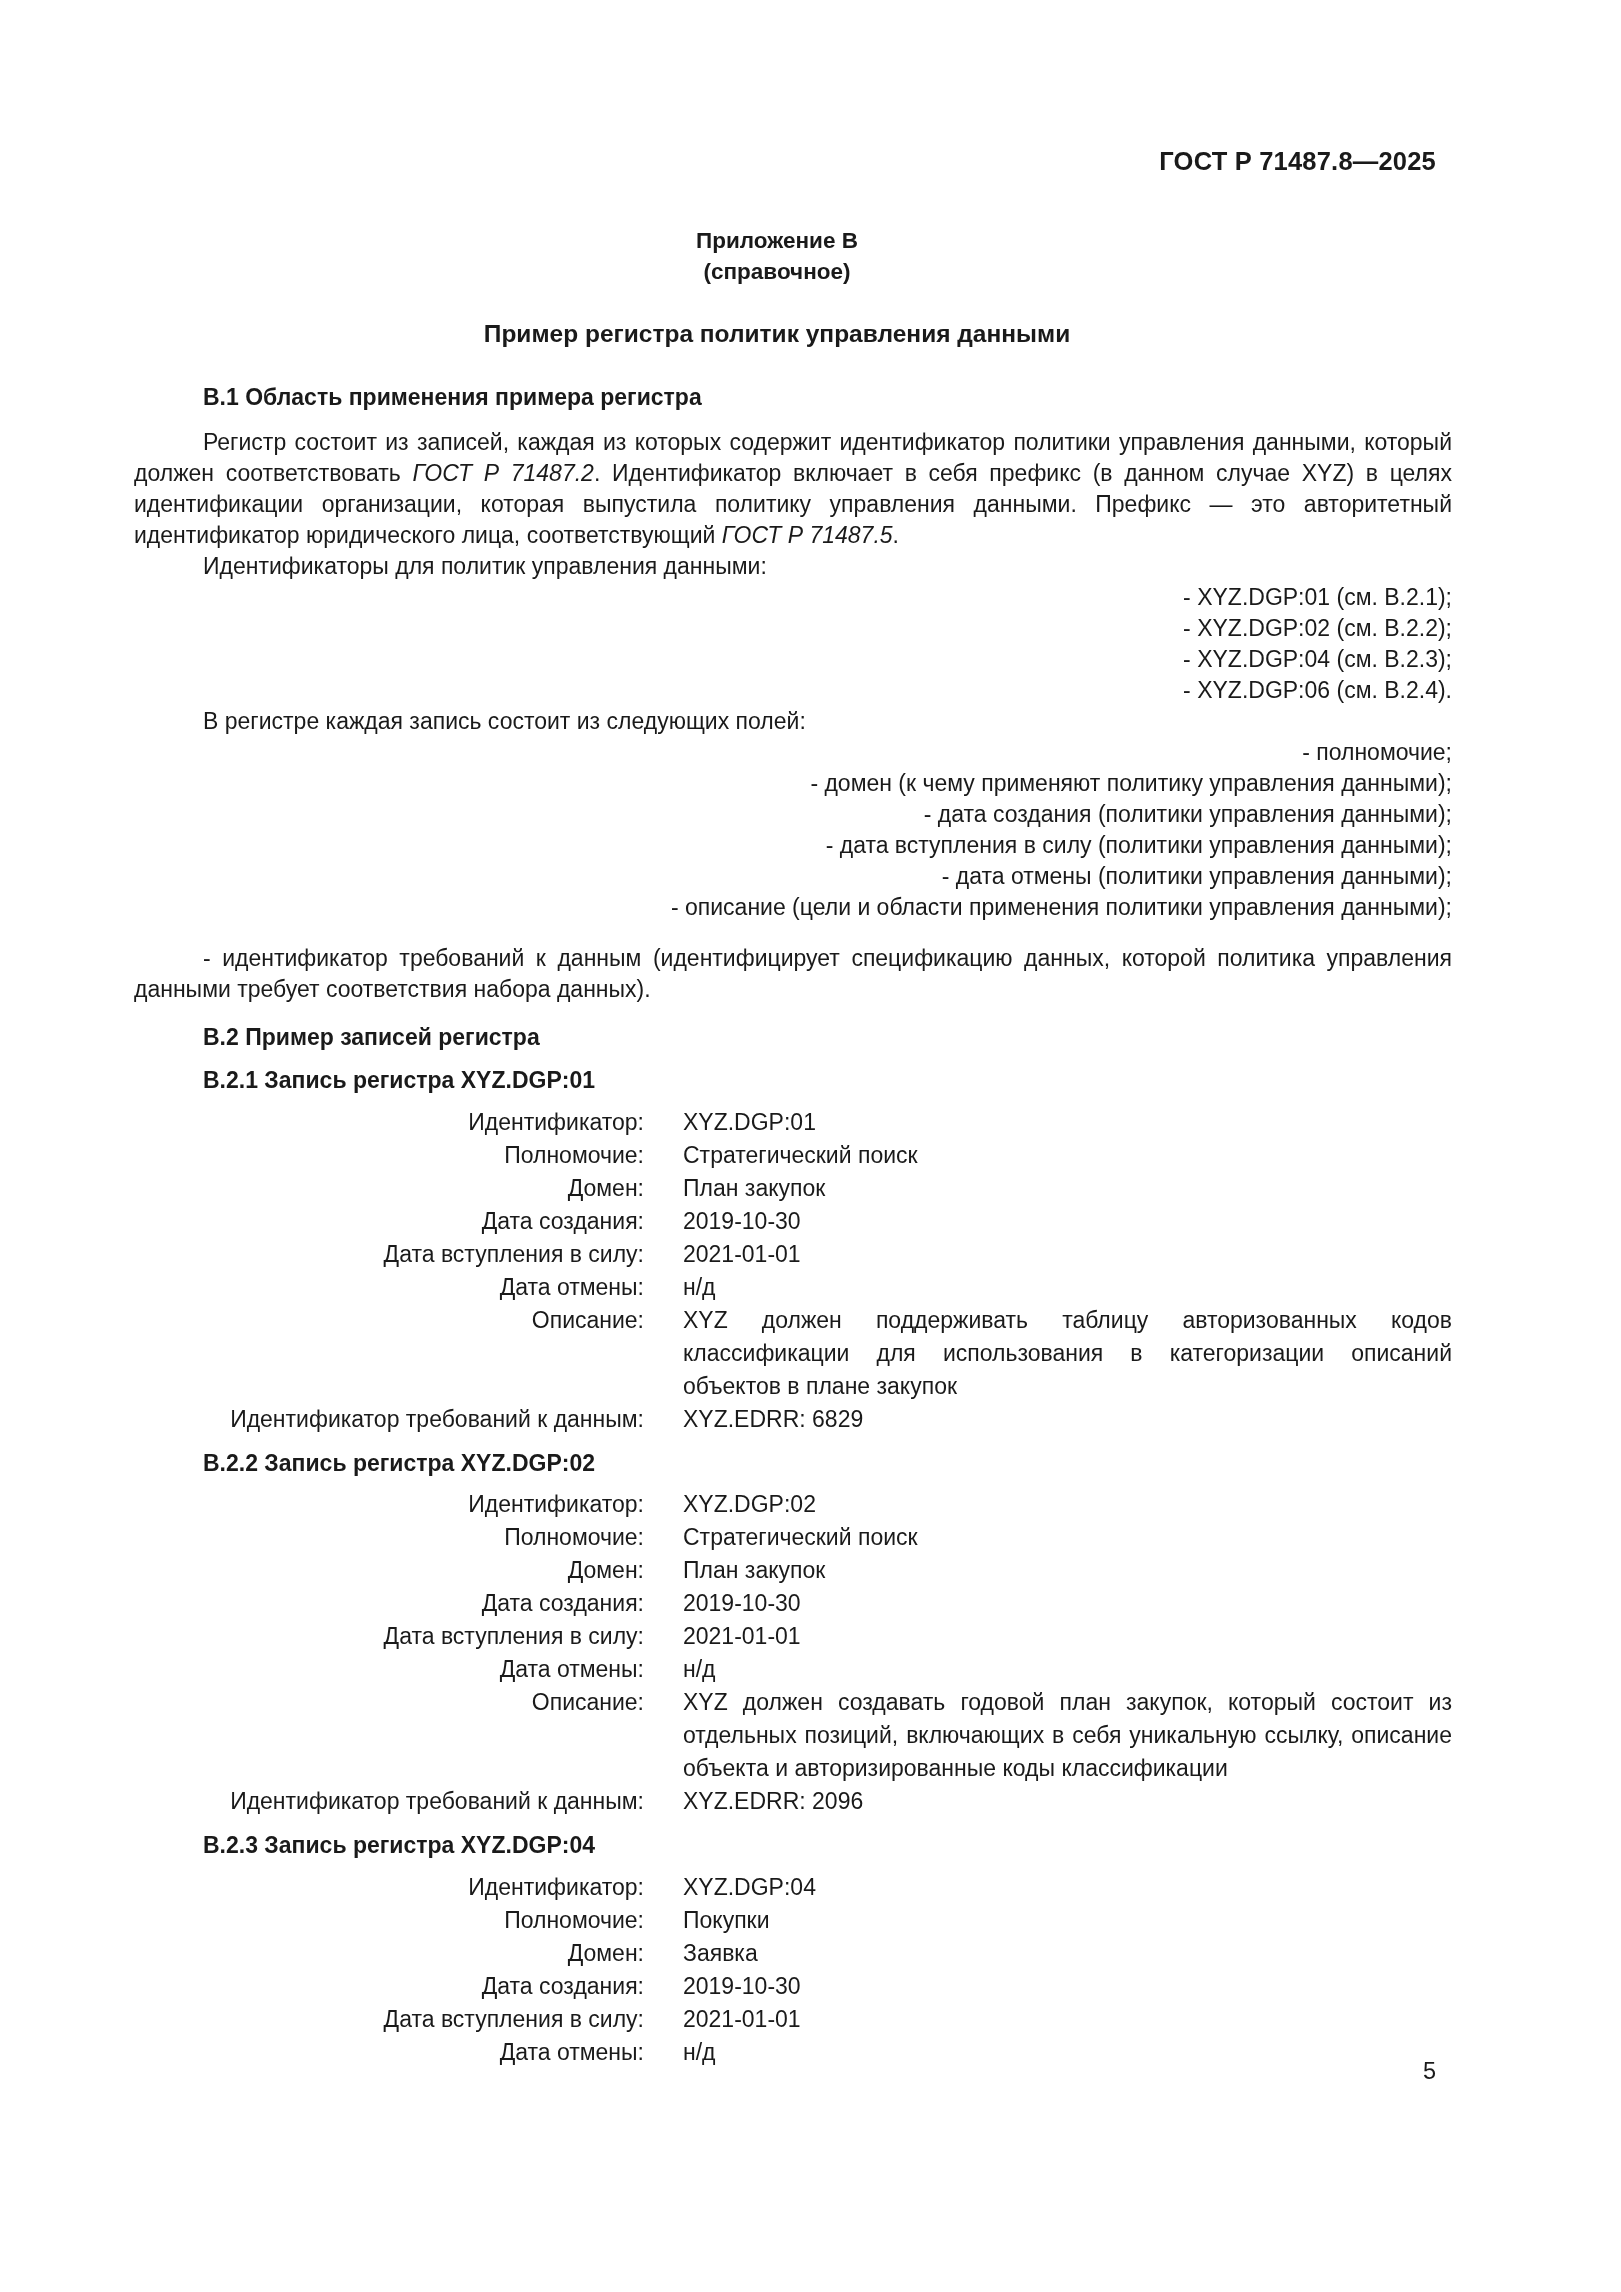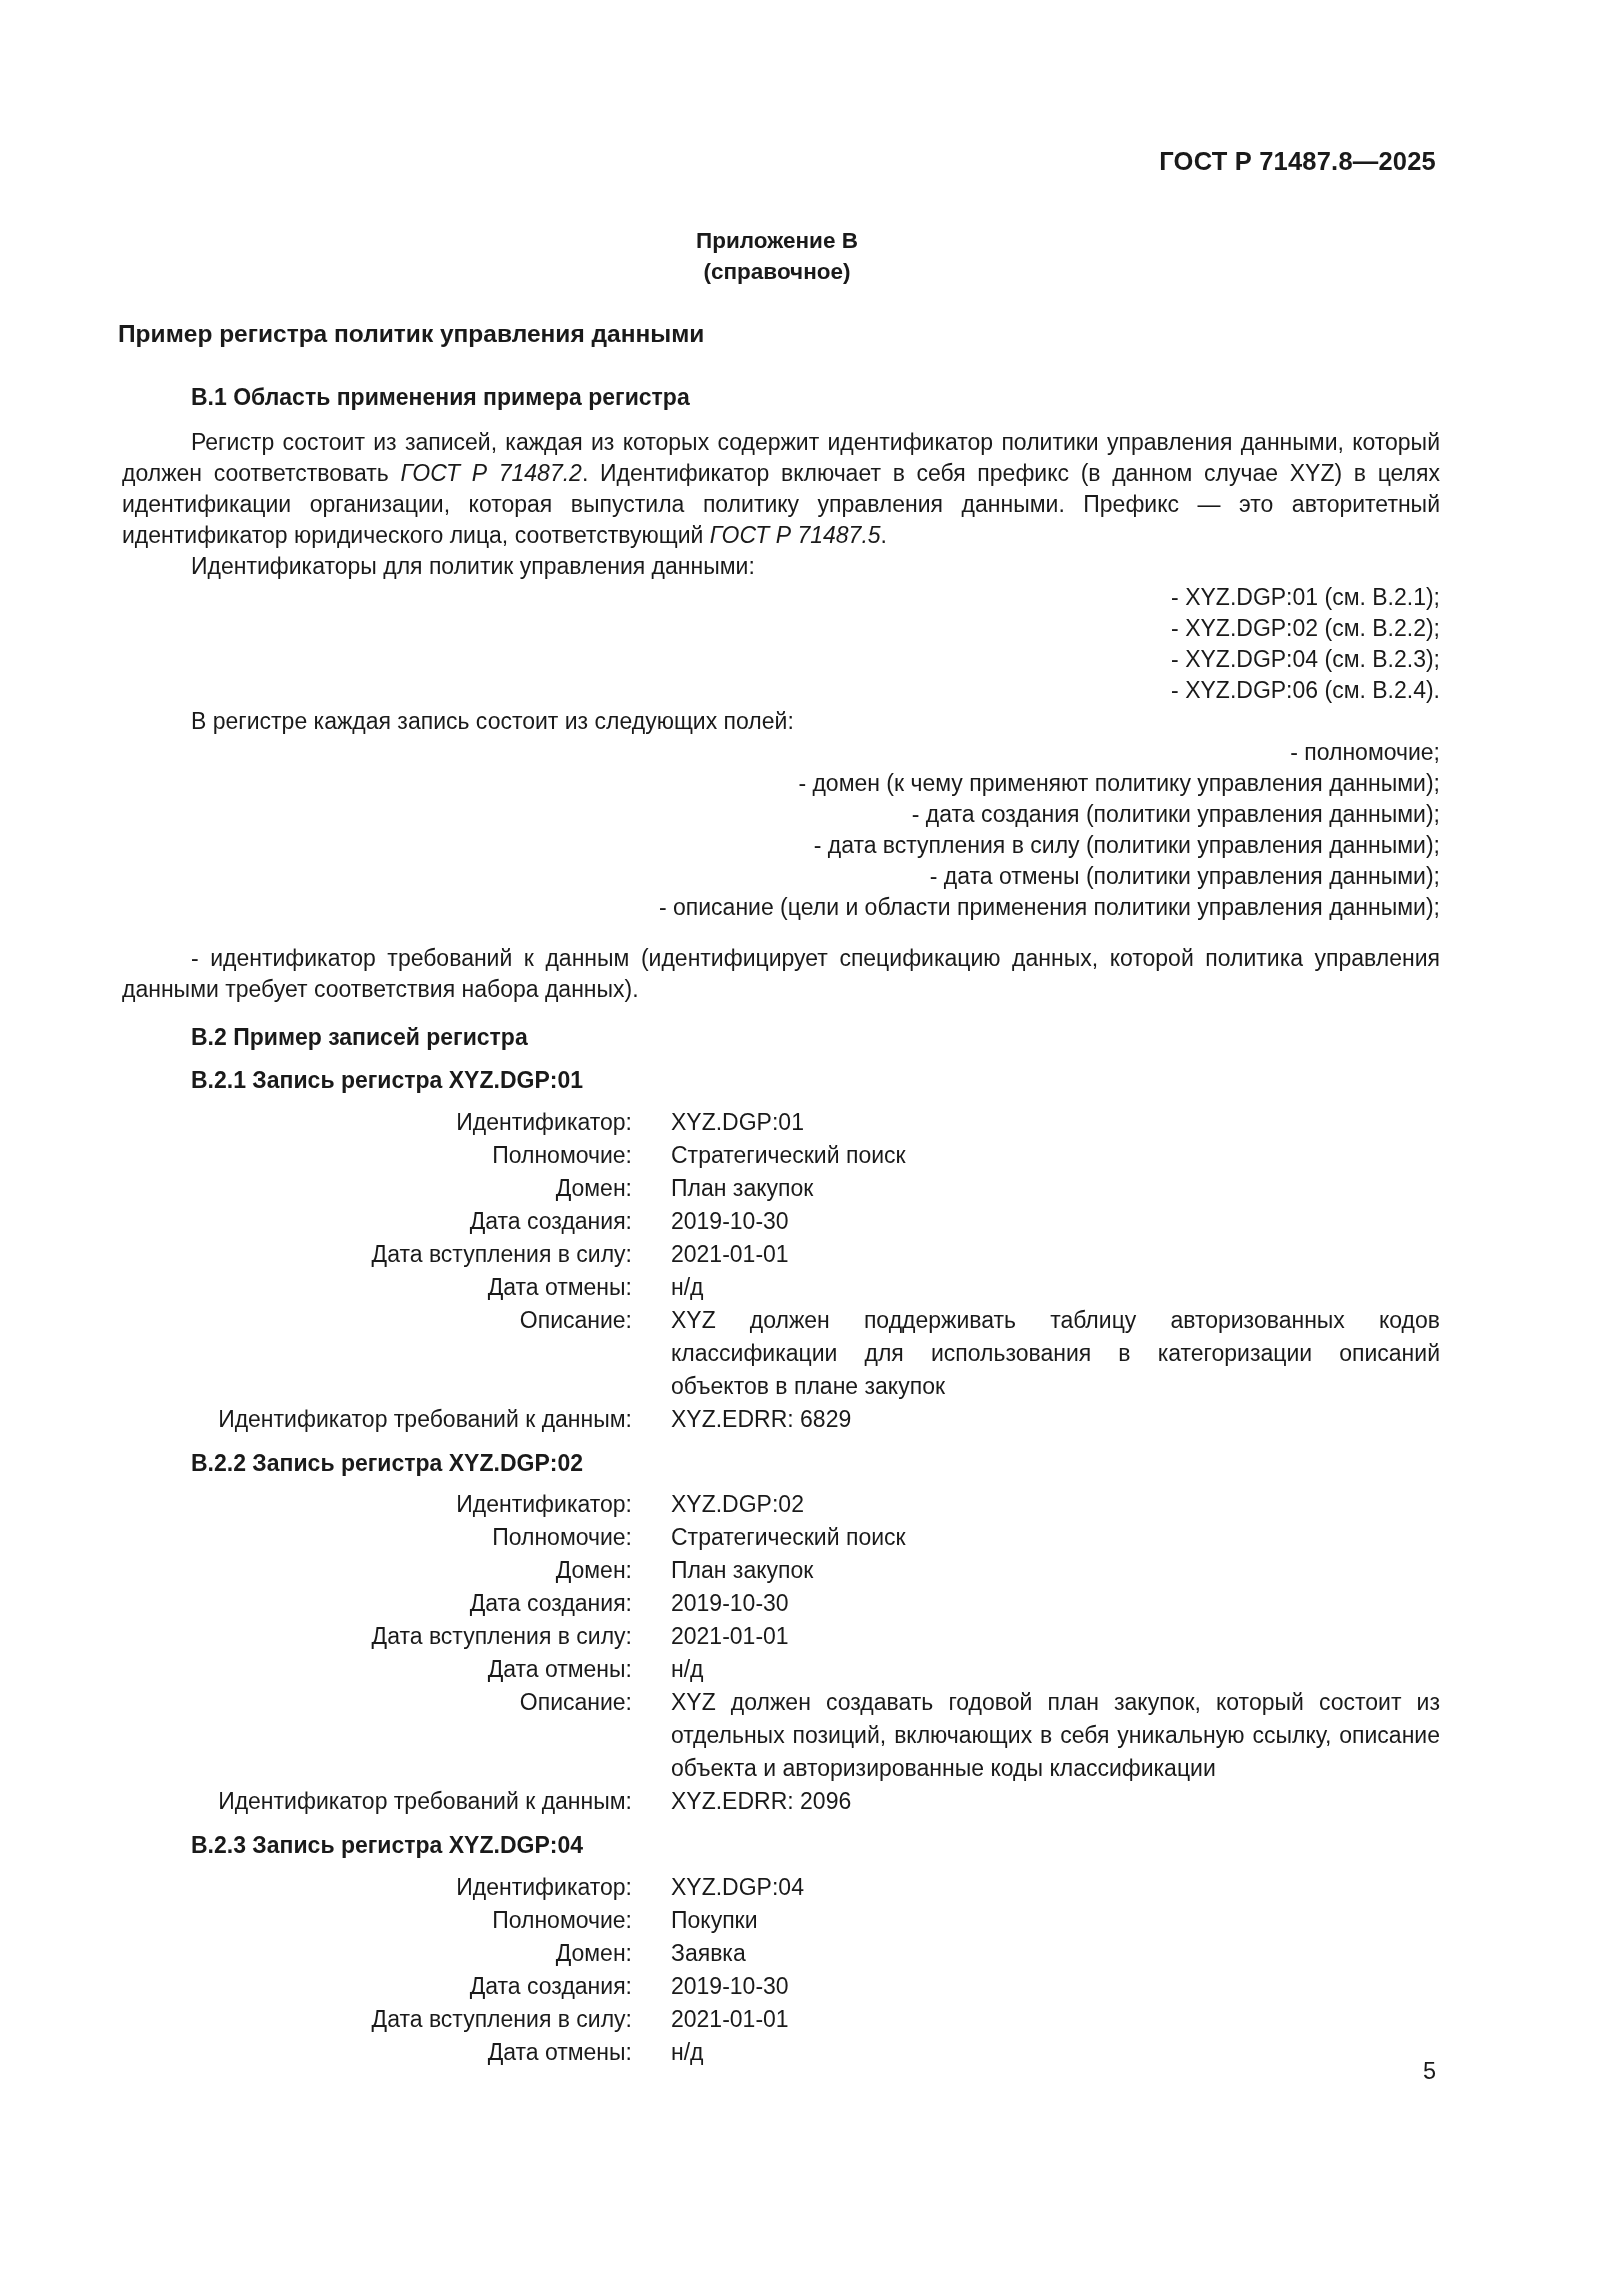--- a/index.html
+++ b/index.html
@@ -1,22 +1,22 @@
 <!DOCTYPE html>
 <html><head>
 <meta charset="utf-8">
 <style>
   html, body { margin: 0; padding: 0; background: #ffffff; }
   body { width: 1621px; height: 2293px; position: relative; overflow: hidden;
          font-family: "Liberation Sans", sans-serif; color: #1a1a1a; }
   .page { position: absolute; left: 118px; top: 0; width: 1318px; }
   .doc-header { position: absolute; top: 147px; right: 0; font-weight: bold; font-size: 25.5px; letter-spacing: 0.2px; }
   .appendix { position: absolute; top: 225px; left: 0; width: 100%; text-align: center; font-weight: bold; font-size: 22.5px; line-height: 31px; }
-  .main-title { position: absolute; top: 320px; left: 0; width: 100%; font-weight: bold; font-size: 24.5px; }
-  .flow { position: absolute; top: 382px; left: 4px; width: 100%; font-size: 23px; line-height: 31px; }
+  .main-title { position: absolute; top: 320px; left: 0; width: 100%; text-align: center; font-weight: bold; font-size: 24.5px; }
+  .flow { position: absolute; top: 382px; left: 16px; width: 100%; font-size: 23px; line-height: 31px; }
   .h2 { font-weight: bold; padding-left: 69px; margin: 0; }
   .para { text-align: justify; text-indent: 69px; margin: 13.7px 0 0 0; }
   .para i { font-style: italic; }
   .line { padding-left: 69px; }
   .dash-item { padding-left: 69px; text-align: right; }
   .dash-wrap { text-indent: 69px; text-align: justify; margin-top: 20px; }
   .h-sec { font-weight: bold; padding-left: 69px; margin-top: 17.6px; }
   .h-sub { font-weight: bold; padding-left: 69px; margin-top: 11.8px; }
   table.rec { border-collapse: collapse; margin-top: 9.8px; width: 100%; }
   table.rec td { vertical-align: top; padding: 0; line-height: 33px; }

